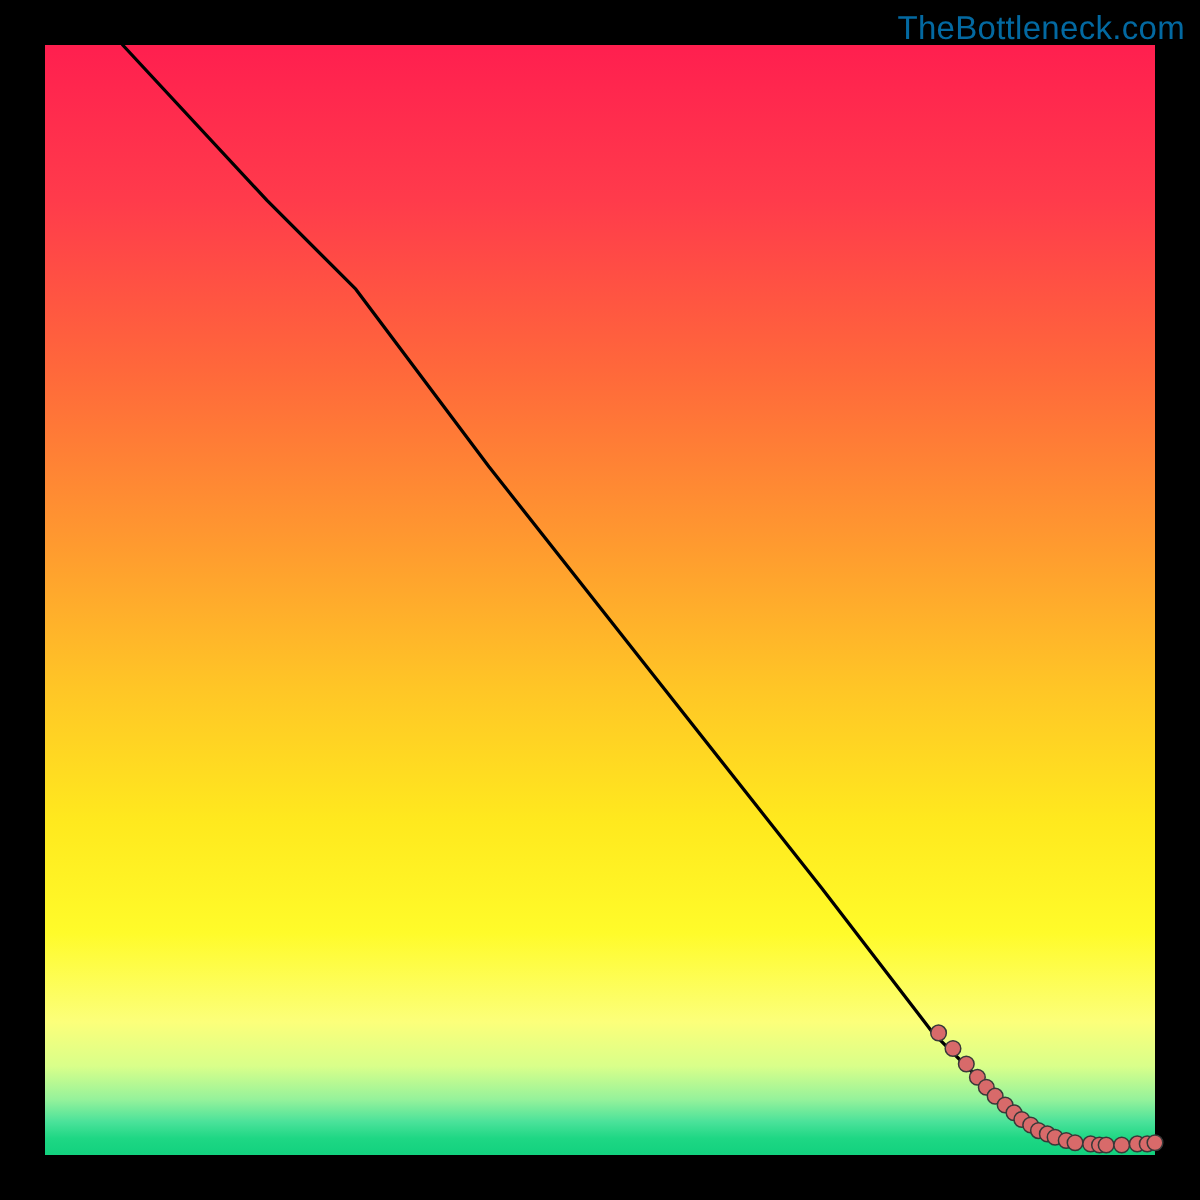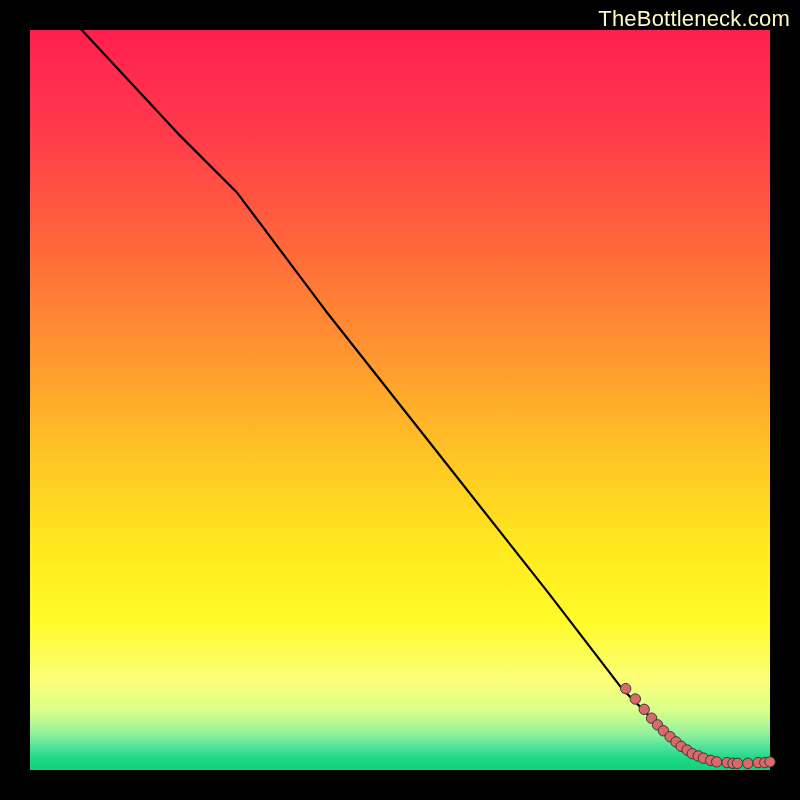--- a/index.html
+++ b/index.html
@@ -37,21 +37,21 @@
       #95f29b 95%,
       #4be29a 97%,
       #1ed784 98.5%,
       #12d17e 100%
     );
   }
   .watermark {
     position: absolute;
     top: 6px;
     right: 10px;
-    color: #fef9c3;
+    color: #0369a1;
     font-size: 22px;
     font-weight: 500;
     letter-spacing: 0.2px;
     user-select: none;
   }
   svg.curve {
     position: absolute;
     left: 0; top: 0;
     width: 740px; height: 740px;
     overflow: visible;

